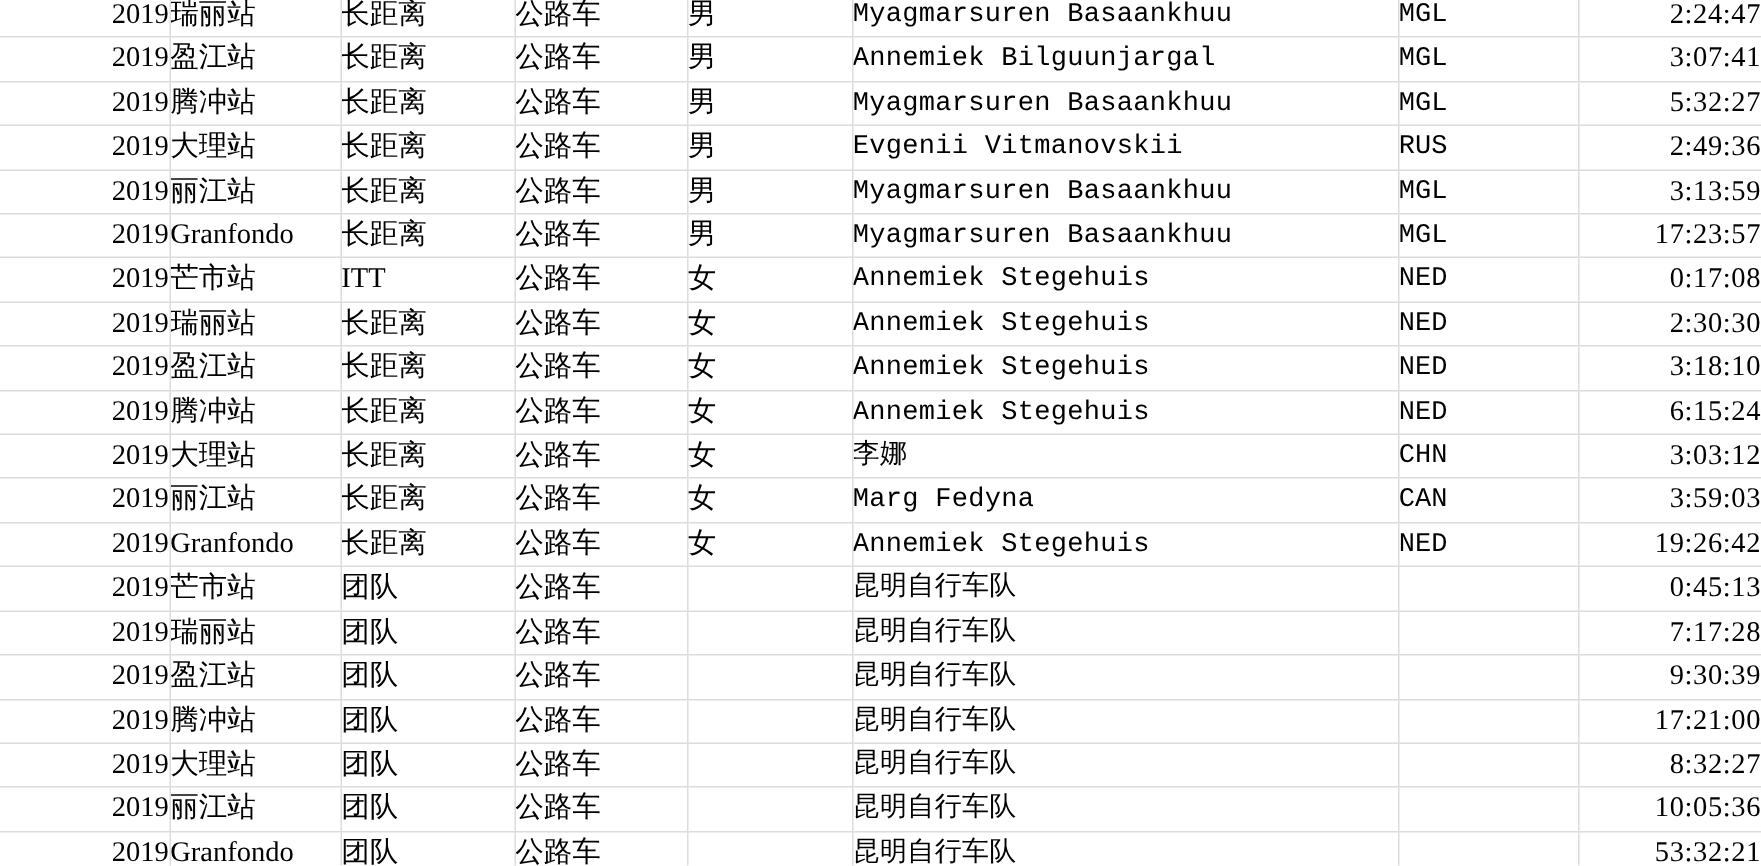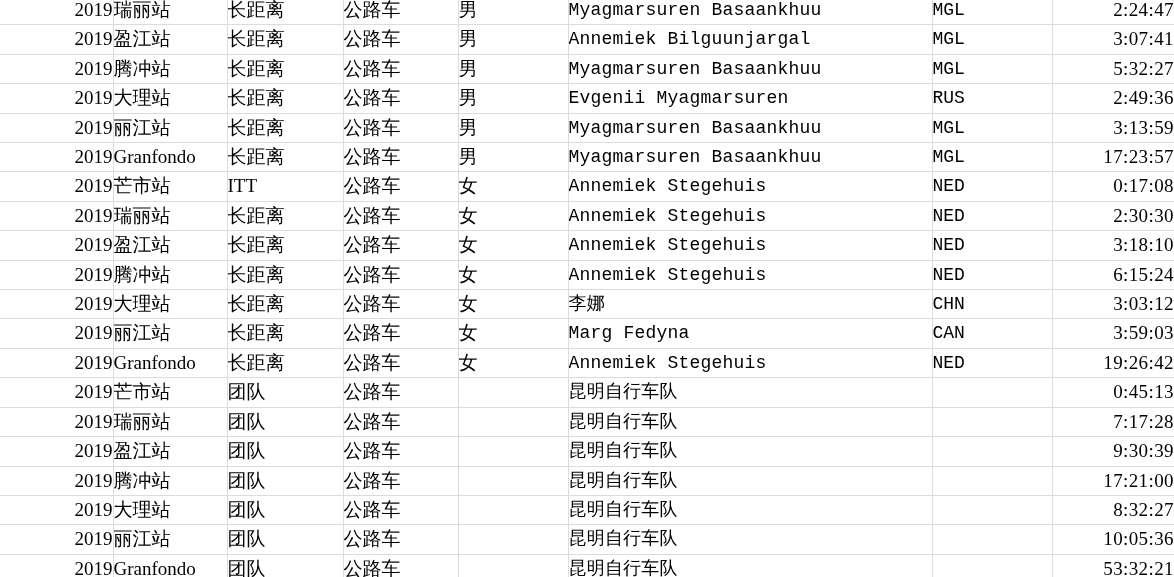--- a/index.html
+++ b/index.html
@@ -143,21 +143,21 @@
             <td class="c-name">Myagmarsuren Basaankhuu</td>
             <td class="c-nat">MGL</td>
             <td class="c-time">5:32:27</td>
           </tr>
           <tr>
             <td class="c-year">2019</td>
             <td class="c-stage">大理站</td>
             <td class="c-type">长距离</td>
             <td class="c-disc">公路车</td>
             <td class="c-sex">男</td>
-            <td class="c-name">Evgenii Myagmarsuren</td>
+            <td class="c-name">Evgenii Vitmanovskii</td>
             <td class="c-nat">RUS</td>
             <td class="c-time">2:49:36</td>
           </tr>
           <tr>
             <td class="c-year">2019</td>
             <td class="c-stage">丽江站</td>
             <td class="c-type">长距离</td>
             <td class="c-disc">公路车</td>
             <td class="c-sex">男</td>
             <td class="c-name">Myagmarsuren Basaankhuu</td>

